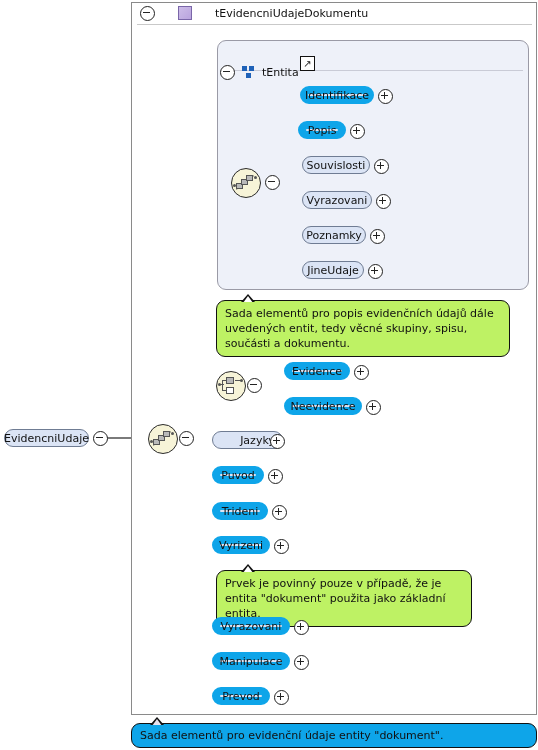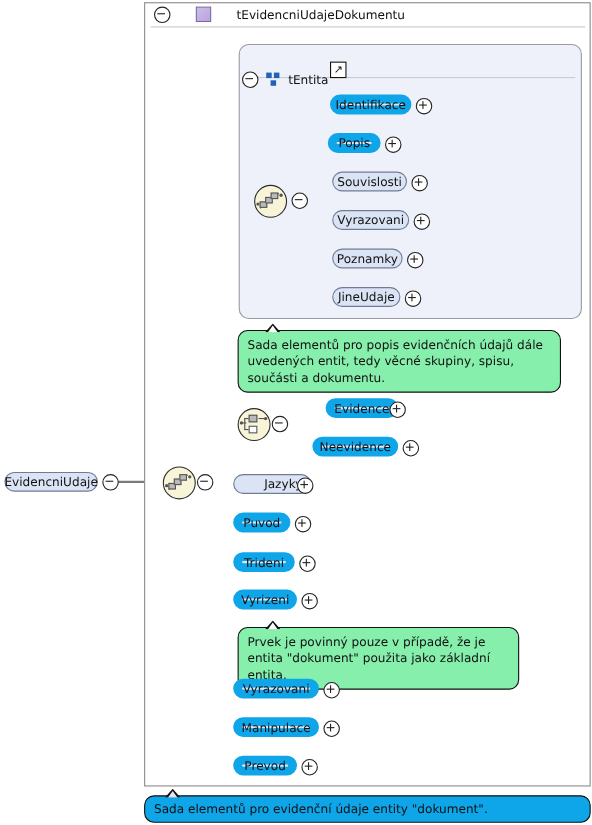--- a/index.html
+++ b/index.html
@@ -121,21 +121,21 @@
     color:#111;
     white-space:nowrap;
   }
   .pill.req{border:8px solid #0ea5e9;}
   .pill.opt{border:1px solid #6f7c93;}
 
   
   .anno{
     position:absolute;
     box-sizing:border-box;
-    background:#86efac;
+    background:#bef264;
     border:1px solid #111;
     border-radius:9px;
     padding:5px 8px;
     font-size:11px;
     line-height:15px;
     color:#111;
   }
   .anno.lav{background:#0ea5e9;}
   .anno .tail{
     position:absolute;top:-7px;width:14px;height:8px;overflow:hidden;
@@ -288,21 +288,21 @@
   <span class="circ plus abs" style="left:368px;top:264px;"></span>
 
   <div class="anno" style="left:216px;top:300px;width:294px;">
     <span class="tail" style="left:24px;">
         <i></i>
         <u></u>
       </span>
     <span>Sada elementů pro popis evidenčních údajů dále uvedených entit, tedy věcné skupiny, spisu, součásti a dokumentu.</span>
   </div>
 
-  <div class="pill req" style="left:284px;top:362px;width:66px;margin-left:12px;">
+  <div class="pill req" style="left:284px;top:362px;width:66px;">
     <span>Evidence</span>
   </div>
   <span class="circ plus abs" style="left:354px;top:365px;"></span>
 
   <div class="pill req" style="left:284px;top:397px;width:78px;">
     <span>Neevidence</span>
   </div>
   <span class="circ plus abs" style="left:366px;top:400px;"></span>
 
   <div class="pill opt" style="left:212px;top:431px;width:71px;padding-left:28px;">

